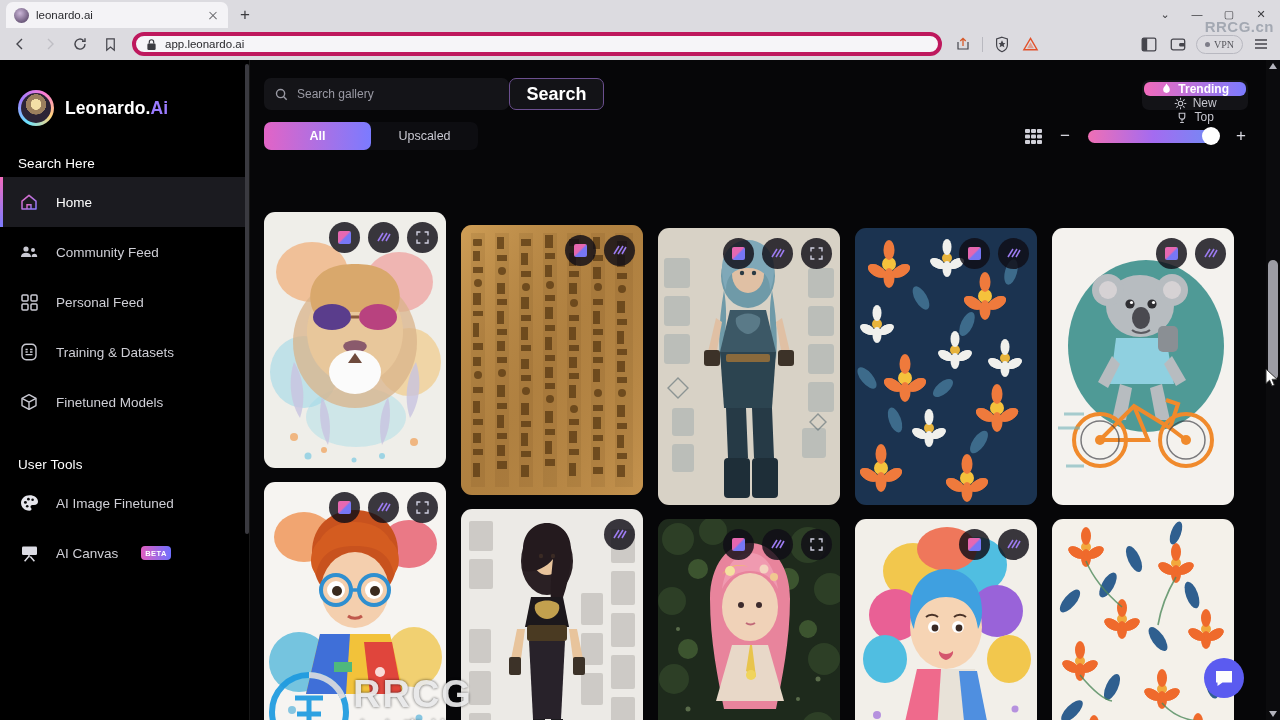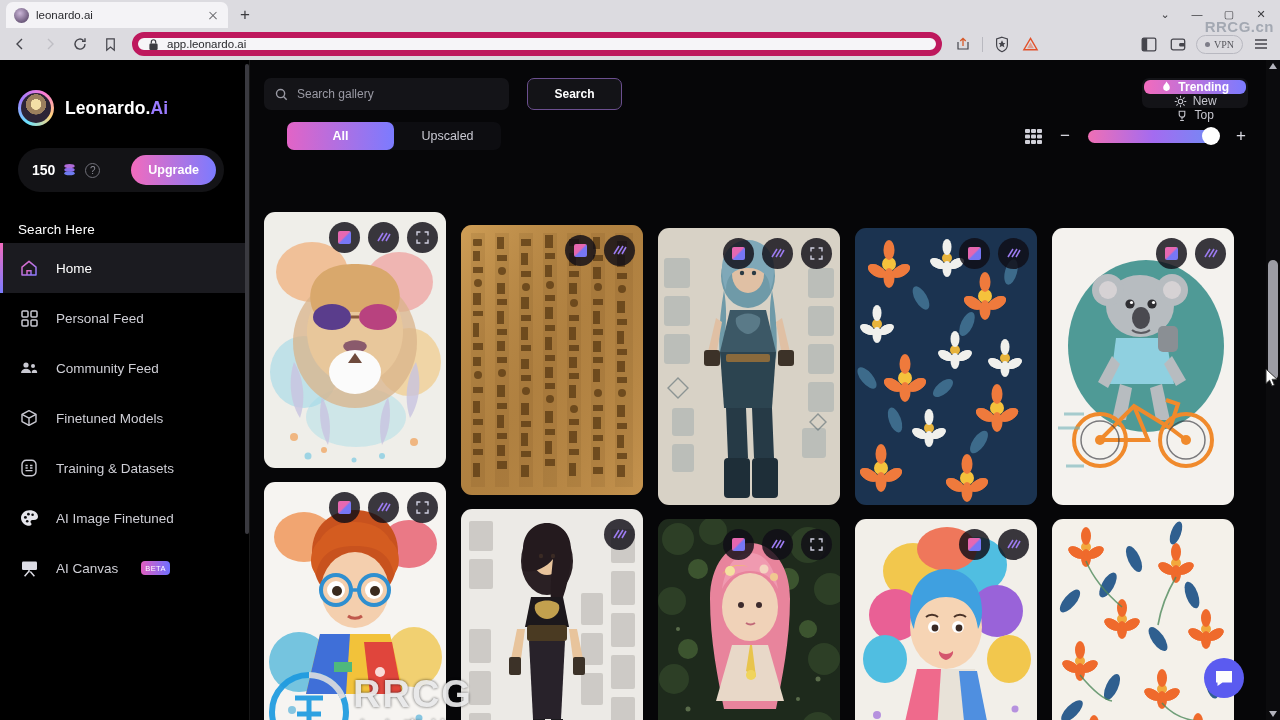--- a/index.html
+++ b/index.html
@@ -57,21 +57,21 @@
     padding:0 6px;
   }
   .navbtn {
     width:28px; height:26px; display:flex; align-items:center; justify-content:center;
     color:#4a4a50; flex:none;
   }
   .navbtn.disabled { opacity:.35; }
   .urlbar {
     flex:1; height:24px; background:#f6f5f8; border-radius:12px;
     display:flex; align-items:center; padding:0 10px; gap:8px; margin:0 6px;
-    border:6px solid #be185d;
+    border:4px solid #be185d;
   }
   .url-text { font-size:11.5px; color:#28282c; }
   .navicons { display:flex; align-items:center; gap:3px; }
   .navicons .navbtn { width:26px; }
   .vsep { width:1px; height:15px; background:#b9b9c0; margin:0 3px; }
   .vpn-pill {
     display:flex; align-items:center; gap:4px; height:19px; padding:0 8px;
     border:1px solid #b8b8c0; border-radius:10px; font-size:10px; color:#55555c;
     margin:0 2px;
     font-family:Liberation Serif, serif;
@@ -128,59 +128,59 @@
     height:50px; display:flex; align-items:center; gap:16px; padding-left:18px;
     color:#cfcfd6; font-size:13.5px; position:relative;
   }
   .nav-item.active { background:#1b1b20; color:#fff; }
   .nav-item.active::before {
     content:""; position:absolute; left:0; top:0; bottom:0; width:3px;
     background:linear-gradient(180deg,#f26bbd,#7b7bff);
   }
   .nav-ico { width:22px; height:22px; flex:none; display:flex; align-items:center; justify-content:center; }
   .badge {
-    font-size:7.5px; font-weight:400; color:#fff; border-radius:4px; padding:2.5px 4px;
+    font-size:7.5px; font-weight:700; color:#fff; border-radius:4px; padding:2.5px 4px;
     background:linear-gradient(90deg,#e05fc0,#6f6fff); letter-spacing:.4px; margin-left:7px;
   }
   .sb-scroll {
     position:absolute; left:245px; top:4px; width:4px; height:470px;
     background:#3a3a40; border-radius:2px;
   }
 
   
   .main {
     position:absolute; left:250px; top:0; width:1016px; height:660px;
     background:#060608; overflow:hidden;
   }
   .toolbar { padding:18px 18px 0 14px; }
-  .toolrow1 { display:flex; align-items:flex-start; gap:18px; }
+  .toolrow1 { display:flex; align-items:flex-end; gap:0; }
   .search-box {
     width:245px; height:32px; background:#141418; border-radius:7px;
     display:flex; align-items:center; gap:9px; padding:0 11px;
   }
   .search-ph { font-size:12px; color:#9a9aa4; }
   .search-btn {
     width:95px; height:32px; border-radius:7px; background:#131317;
-    border:1px solid #6b4f8f; color:#fff; font-size:12px; font-weight:700;
+    border:1px solid #6b4f8f; color:#fff; font-size:18px; font-weight:700;
     display:flex; align-items:center; justify-content:center;
   }
   .seg-right { margin-left:auto; display:flex; align-items:center; }
   .seg-group {
     height:30px; background:#131317; border-radius:7px; display:flex; align-items:center; padding:2px;flex-direction:column;
   }
   .seg {
     height:26px; padding:0 17px; border-radius:6px; font-size:12px; color:#c6c6ce;
     display:flex; align-items:center; gap:6px; justify-content:center;
   }
   .seg.active {
     background:linear-gradient(90deg,#f26bbd,#7b7bff); color:#fff; font-weight:700;
   }
 
   .toolrow2 { display:flex; align-items:center; margin-top:12px; }
-  .tabs2 { display:flex; background:#0d0d11; border-radius:7px;margin-left:23px; }
+  .tabs2 { display:flex; background:#0d0d11; border-radius:7px; }
   .tab2 {
     width:107px; height:28px; border-radius:7px; font-size:12.5px; color:#c9c9d2;
     display:flex; align-items:center; justify-content:center;
   }
   .tab2.active { background:linear-gradient(90deg,#e264c6,#7b7bff); color:#fff; font-weight:700; }
   .zoomctl { margin-left:auto; display:flex; align-items:center; gap:16px; }
   .grid-ico { width:17px; height:15px; }
   .zbtn { color:#dcdce4; font-size:17px; font-weight:300; width:14px; text-align:center; }
   .slider { width:130px; height:13px; border-radius:7px;
     background:linear-gradient(90deg,#ef6fb5,#a46bf0,#6f8cf5); position:relative; }
@@ -343,30 +343,20 @@
     <div class="sidebar">
       <div class="brand">
         <div class="brand-logo">
           <div class="brand-logo-in"></div>
         </div>
         <div class="brand-name">
           <span>Leonardo.</span><span class="ai">Ai</span>
         </div>
       </div>
 
-      <div class="credit-pill">
-        <span class="credit-num">150</span>
-        <svg class="coin-icon" viewBox="0 0 16 15">
-          <ellipse cx="8" cy="3.2" rx="5.6" ry="2.2" fill="#b06bd8"></ellipse>
-          <ellipse cx="8" cy="7.2" rx="5.6" ry="2.2" fill="#8d6ce8"></ellipse>
-          <ellipse cx="8" cy="11" rx="5.6" ry="2.2" fill="#6f7bf0"></ellipse>
-        </svg>
-        <div class="help-icon">?</div>
-        <div class="upgrade-btn">Upgrade</div>
-      </div>
 
       <div class="nav-section">Search Here</div>
 
       <div class="nav-item active">
         <span class="nav-ico">
           <svg width="20" height="20" viewBox="0 0 20 20">
             <defs>
                 <linearGradient id="gh" x1="0" y1="0" x2="1" y2="1">
               <stop offset="0" stop-color="#e86bc4"></stop>
                   <stop offset="1" stop-color="#8b7bff"></stop>
@@ -374,62 +364,63 @@
               </defs>
             <path d="M3 9.2 10 3.4l7 5.8V17H3z" fill="none" stroke="url(#gh)" stroke-width="1.5" stroke-linejoin="round"></path>
             <path d="M8 17v-4.2h4V17" fill="none" stroke="url(#gh)" stroke-width="1.4"></path>
           </svg>
         </span>
         <span>Home</span>
       </div>
 
       <div class="nav-item">
         <span class="nav-ico">
+          <svg width="20" height="20" viewBox="0 0 20 20" fill="#c9c9d2">
+            <circle cx="7" cy="7" r="2.6"></circle>
+              <circle cx="14" cy="8" r="2"></circle>
+            <path d="M2 15c0-2.6 2.2-4.2 5-4.2s5 1.6 5 4.2z"></path>
+            <path d="M12.6 15c0-2 1.1-3.2 3-3.2 1.7 0 2.6 1.2 2.6 3.2z"></path>
+          </svg>
+        </span>
+        <span>Community Feed</span>
+      </div>
+
+      <div class="nav-item">
+        <span class="nav-ico">
           <svg width="19" height="19" viewBox="0 0 19 19" fill="none" stroke="#c9c9d2" stroke-width="1.5">
             <rect x="2" y="2" width="6" height="6" rx="1"></rect>
               <rect x="11" y="2" width="6" height="6" rx="1"></rect>
             <rect x="2" y="11" width="6" height="6" rx="1"></rect>
               <rect x="11" y="11" width="6" height="6" rx="1"></rect>
           </svg>
         </span>
         <span>Personal Feed</span>
       </div>
 
       <div class="nav-item">
         <span class="nav-ico">
-          <svg width="20" height="20" viewBox="0 0 20 20" fill="#c9c9d2">
-            <circle cx="7" cy="7" r="2.6"></circle>
-              <circle cx="14" cy="8" r="2"></circle>
-            <path d="M2 15c0-2.6 2.2-4.2 5-4.2s5 1.6 5 4.2z"></path>
-            <path d="M12.6 15c0-2 1.1-3.2 3-3.2 1.7 0 2.6 1.2 2.6 3.2z"></path>
+          <svg width="20" height="20" viewBox="0 0 20 20" fill="none" stroke="#c9c9d2" stroke-width="1.4">
+            <path d="M3 6.5a4.2 4.2 0 0 1 4.2-4.2h5.6A4.2 4.2 0 0 1 17 6.5v7a4.2 4.2 0 0 1-4.2 4.2H7.2A4.2 4.2 0 0 1 3 13.5z"></path>
+            <path d="M6.5 7.5h2.2M6.5 10h2.2M11 7.5h2.5M11 10h2.5M6.5 12.6h7"></path>
           </svg>
         </span>
-        <span>Community Feed</span>
+        <span>Training &amp; Datasets</span>
       </div>
 
       <div class="nav-item">
         <span class="nav-ico">
           <svg width="20" height="20" viewBox="0 0 20 20" fill="none" stroke="#c9c9d2" stroke-width="1.4" stroke-linejoin="round">
             <path d="M10 2.6 17 6.4v7.2L10 17.4 3 13.6V6.4z"></path>
             <path d="M3 6.4 10 10.2 17 6.4M10 10.2V17.4"></path>
           </svg>
         </span>
         <span>Finetuned Models</span>
       </div>
 
-      <div class="nav-item">
-        <span class="nav-ico">
-          <svg width="20" height="20" viewBox="0 0 20 20" fill="none" stroke="#c9c9d2" stroke-width="1.4">
-            <path d="M3 6.5a4.2 4.2 0 0 1 4.2-4.2h5.6A4.2 4.2 0 0 1 17 6.5v7a4.2 4.2 0 0 1-4.2 4.2H7.2A4.2 4.2 0 0 1 3 13.5z"></path>
-            <path d="M6.5 7.5h2.2M6.5 10h2.2M11 7.5h2.5M11 10h2.5M6.5 12.6h7"></path>
-          </svg>
-        </span>
-        <span>Training &amp; Datasets</span>
-      </div>
-
+      <div class="nav-section">User Tools</div>
 
       <div class="nav-item">
         <span class="nav-ico">
           <svg width="21" height="21" viewBox="0 0 21 21" fill="#e6e6ec">
             <path d="M10.5 2.2C5.8 2.2 2 5.7 2 10s3.8 7.8 8.5 7.8c1.3 0 2-.8 2-1.7 0-.5-.2-.9-.5-1.2-.3-.3-.5-.7-.5-1.2 0-.9.8-1.7 1.8-1.7h1.6c2.8 0 4.1-1.5 4.1-3.6 0-3.5-3.6-6.2-8.5-6.2z"></path>
             <circle cx="6.4" cy="9.4" r="1.45" fill="#0b0b0d"></circle>
             <circle cx="9.4" cy="6.2" r="1.35" fill="#0b0b0d"></circle>
             <circle cx="13.6" cy="6.8" r="1.3" fill="#0b0b0d"></circle>
             <circle cx="8.2" cy="13.3" r="1.3" fill="#0b0b0d"></circle>
           </svg>

